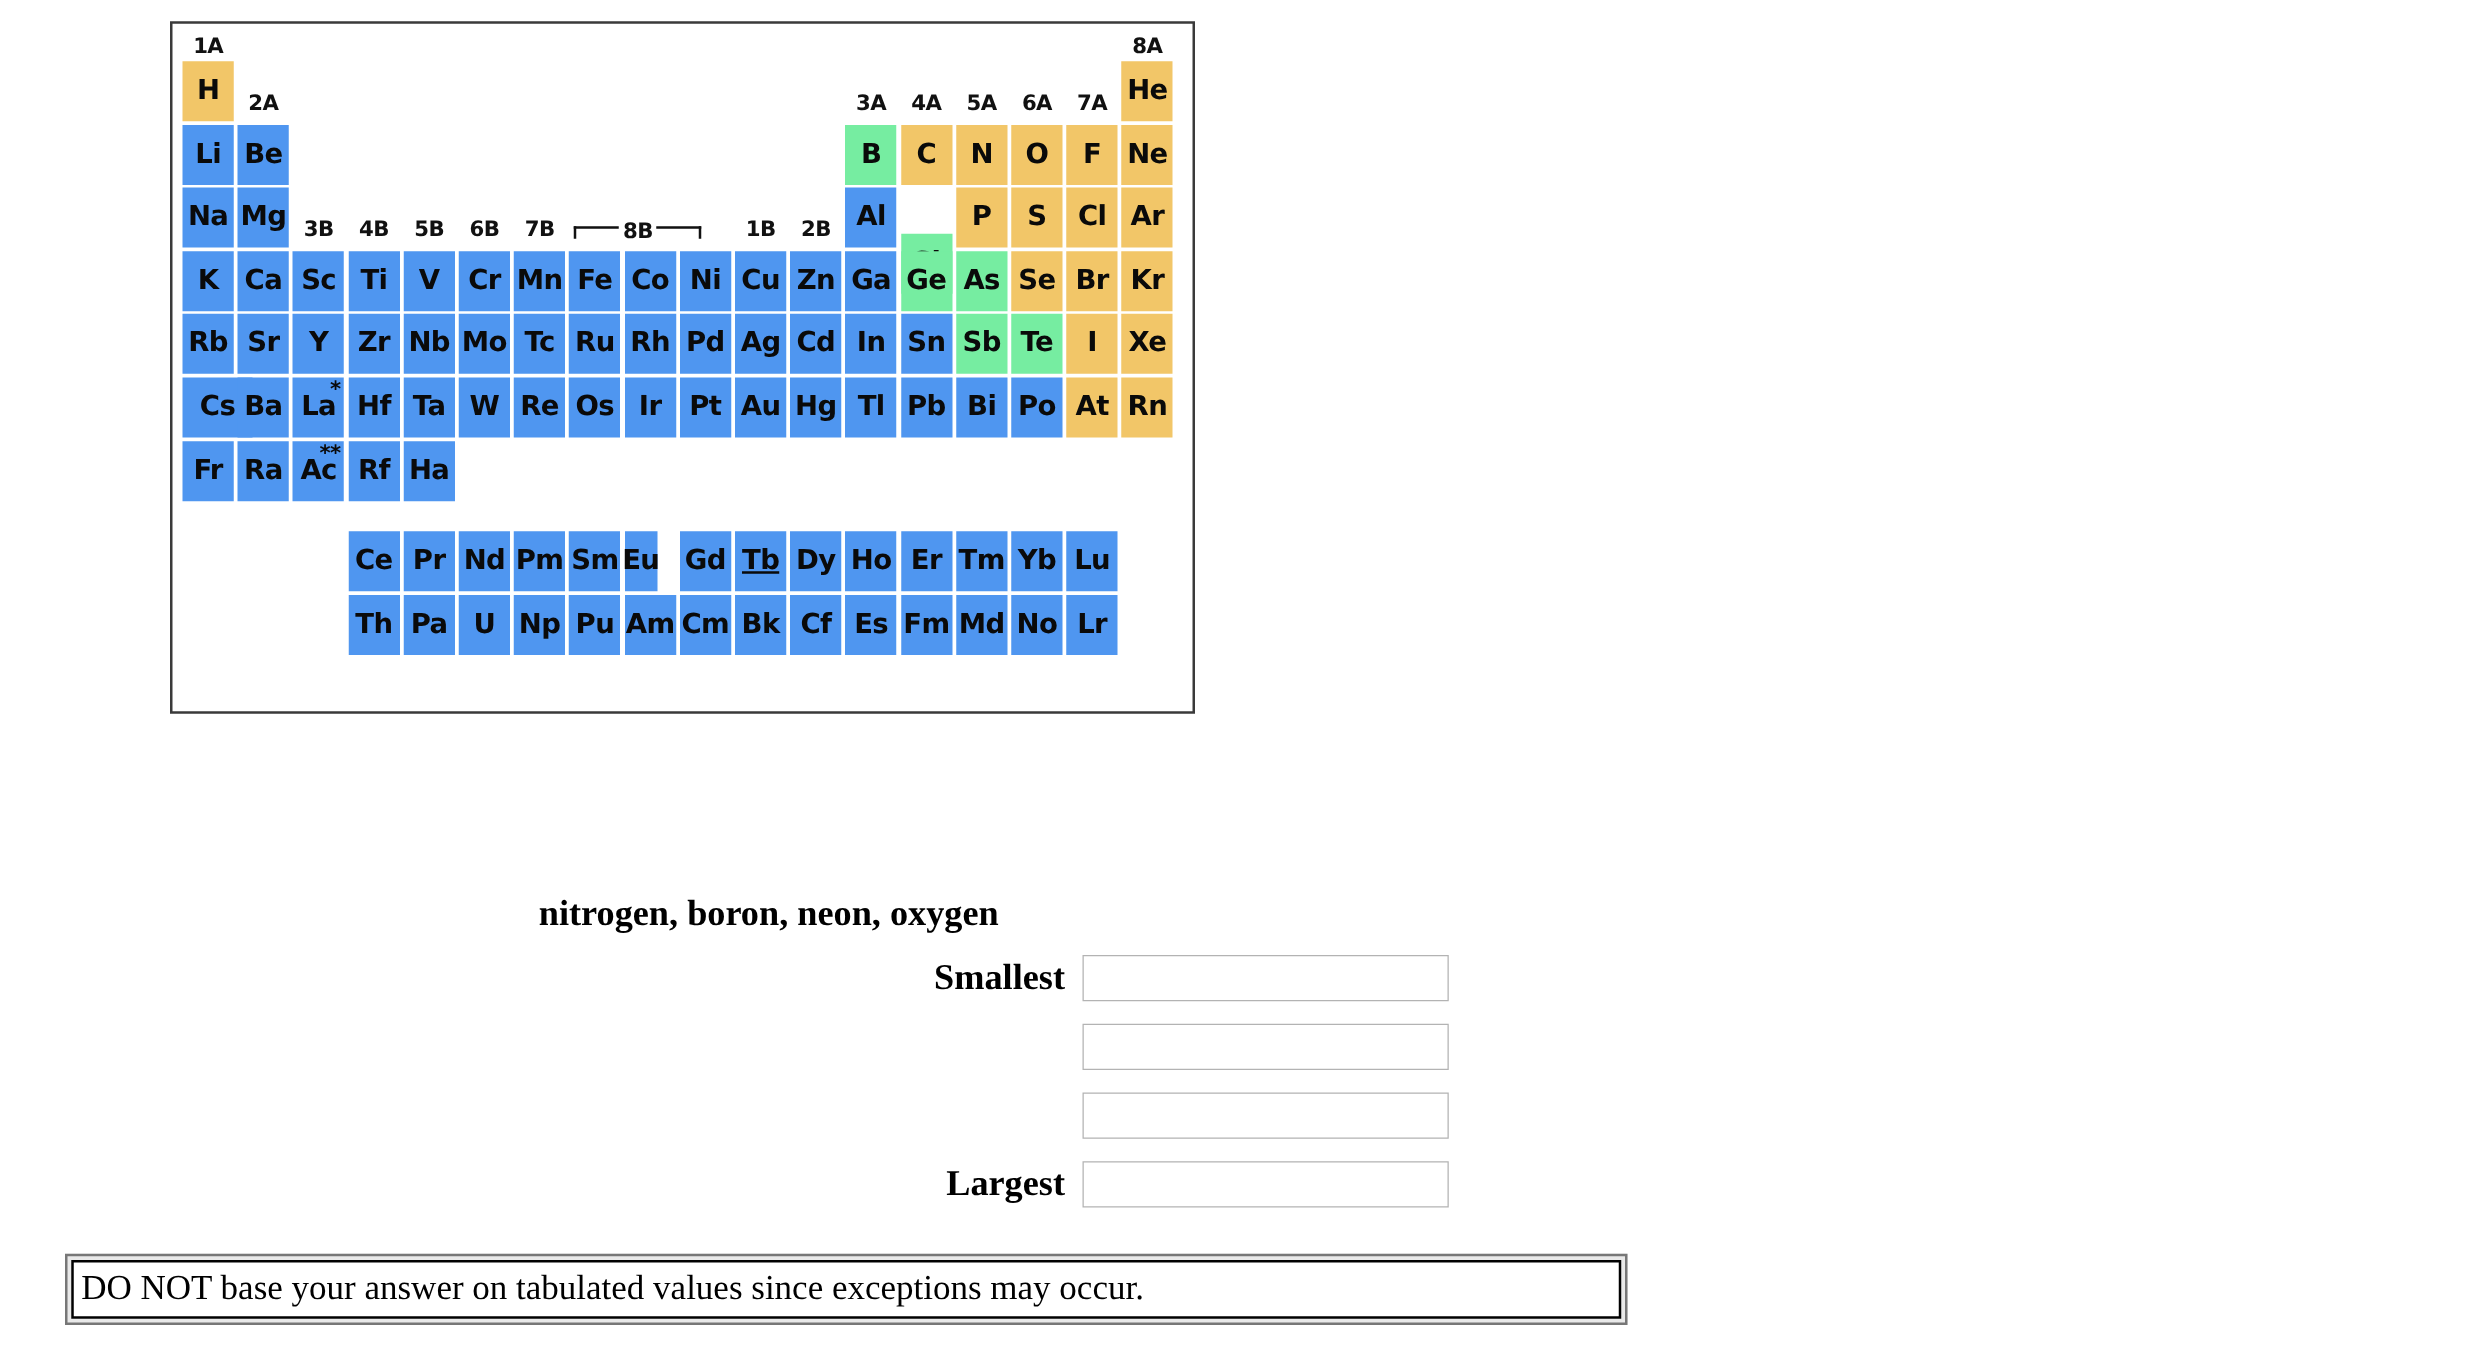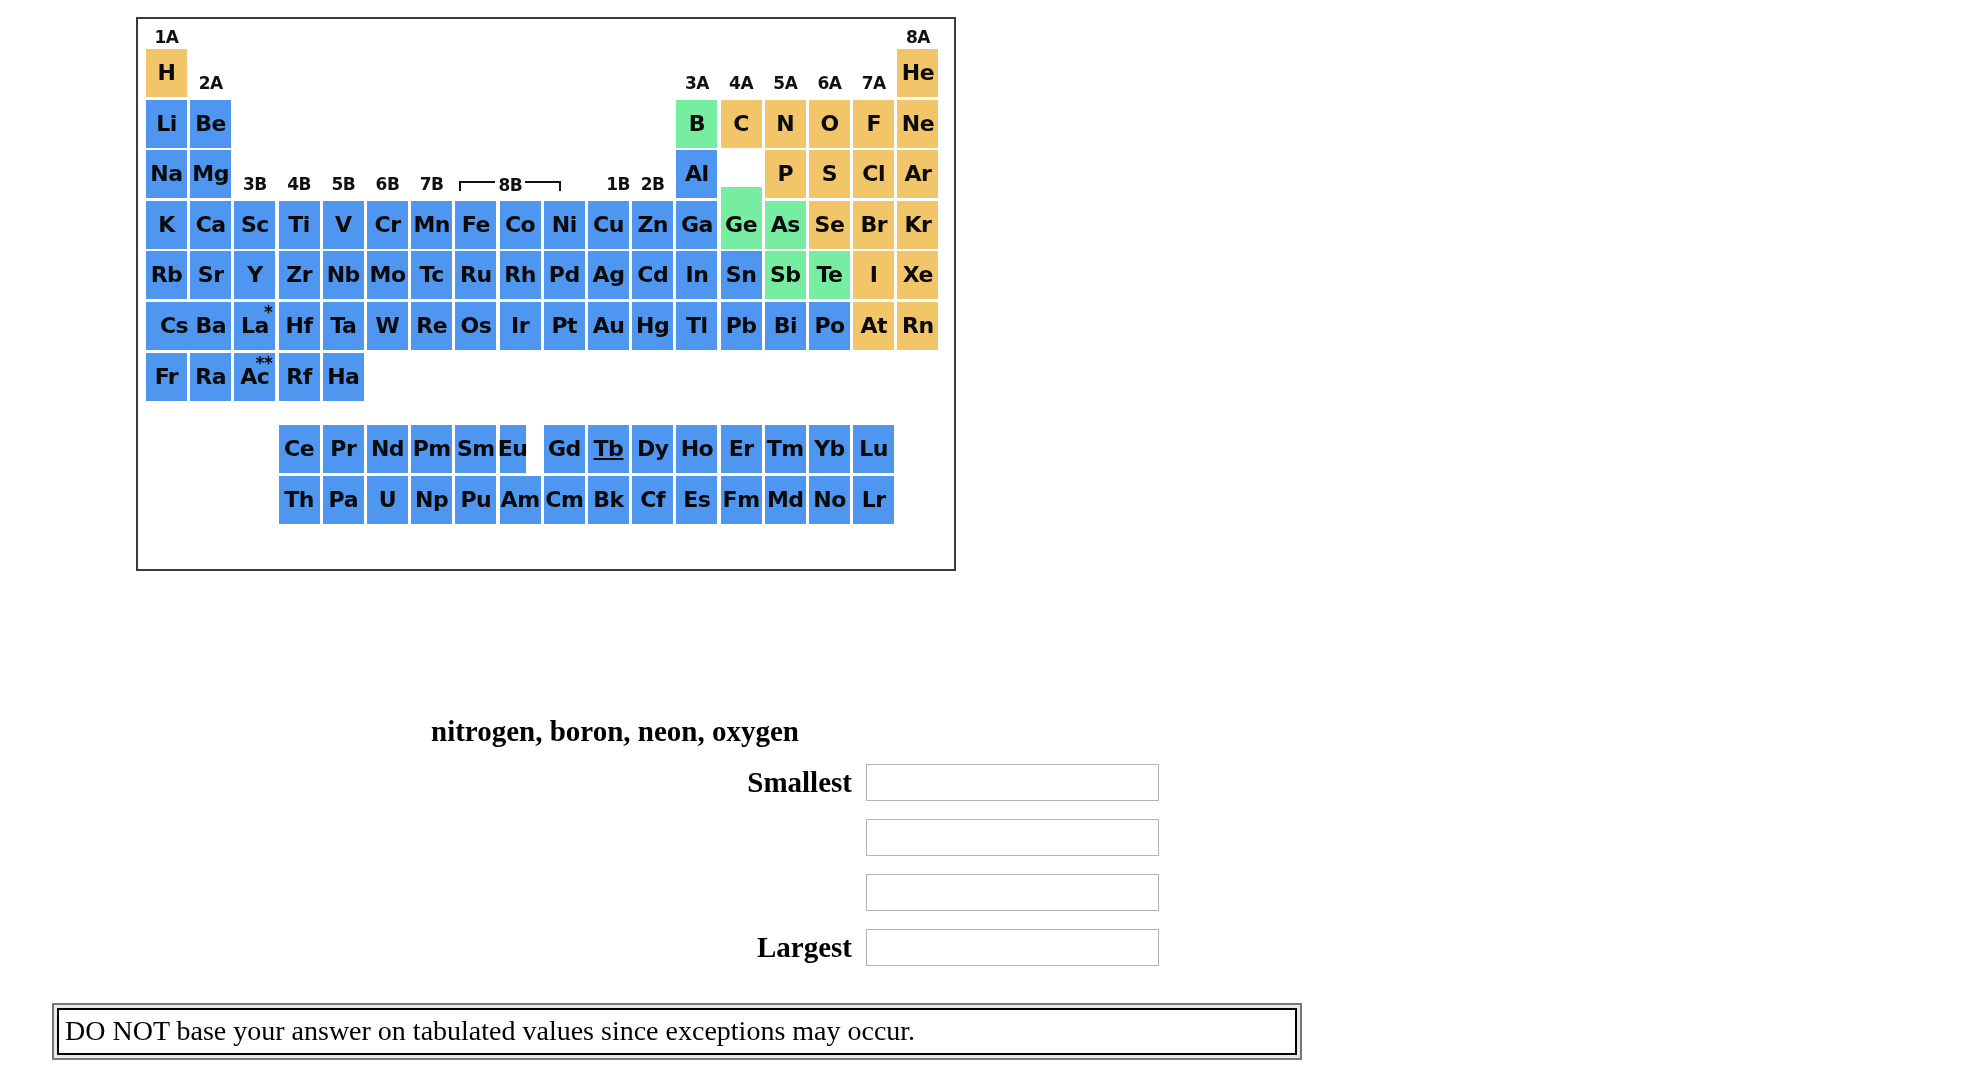--- a/index.html
+++ b/index.html
@@ -477,21 +477,21 @@
         <div class="grouplabel" style="left: 537.4px; top: 54px;">3A</div>
         <div class="grouplabel" style="left: 581.6px; top: 54px;">4A</div>
         <div class="grouplabel" style="left: 625.8px; top: 54px;">5A</div>
         <div class="grouplabel" style="left: 670px; top: 54px;">6A</div>
         <div class="grouplabel" style="left: 714.2px; top: 54px;">7A</div>
         <div class="grouplabel" style="left: 95.4px; top: 155.2px;">3B</div>
         <div class="grouplabel" style="left: 139.6px; top: 155.2px;">4B</div>
         <div class="grouplabel" style="left: 183.8px; top: 155.2px;">5B</div>
         <div class="grouplabel" style="left: 228px; top: 155.2px;">6B</div>
         <div class="grouplabel" style="left: 272.2px; top: 155.2px;">7B</div>
-        <div class="grouplabel" style="left: 449px; top: 155.2px; text-align: right;">1B</div>
+        <div class="grouplabel" style="left: 449px; top: 155.2px;">1B</div>
         <div class="grouplabel" style="left: 493.2px; top: 155.2px;">2B</div>
         <div class="bracket8b" style="left: 321.4px; top: 156.2px;"><span style="display:inline-block;width:34px;border-top:2px solid #111;border-left:2px solid #111;height:8px;vertical-align:middle;"></span><span style="margin:0 3px;">8B</span><span style="display:inline-block;width:34px;border-top:2px solid #111;border-right:2px solid #111;height:8px;vertical-align:middle;"></span></div>
       </div>
   </div>
 
 
   <div class="elements-line">nitrogen, boron, neon, oxygen</div>
 
   <div class="answer-rows">
     <div class="arow">

